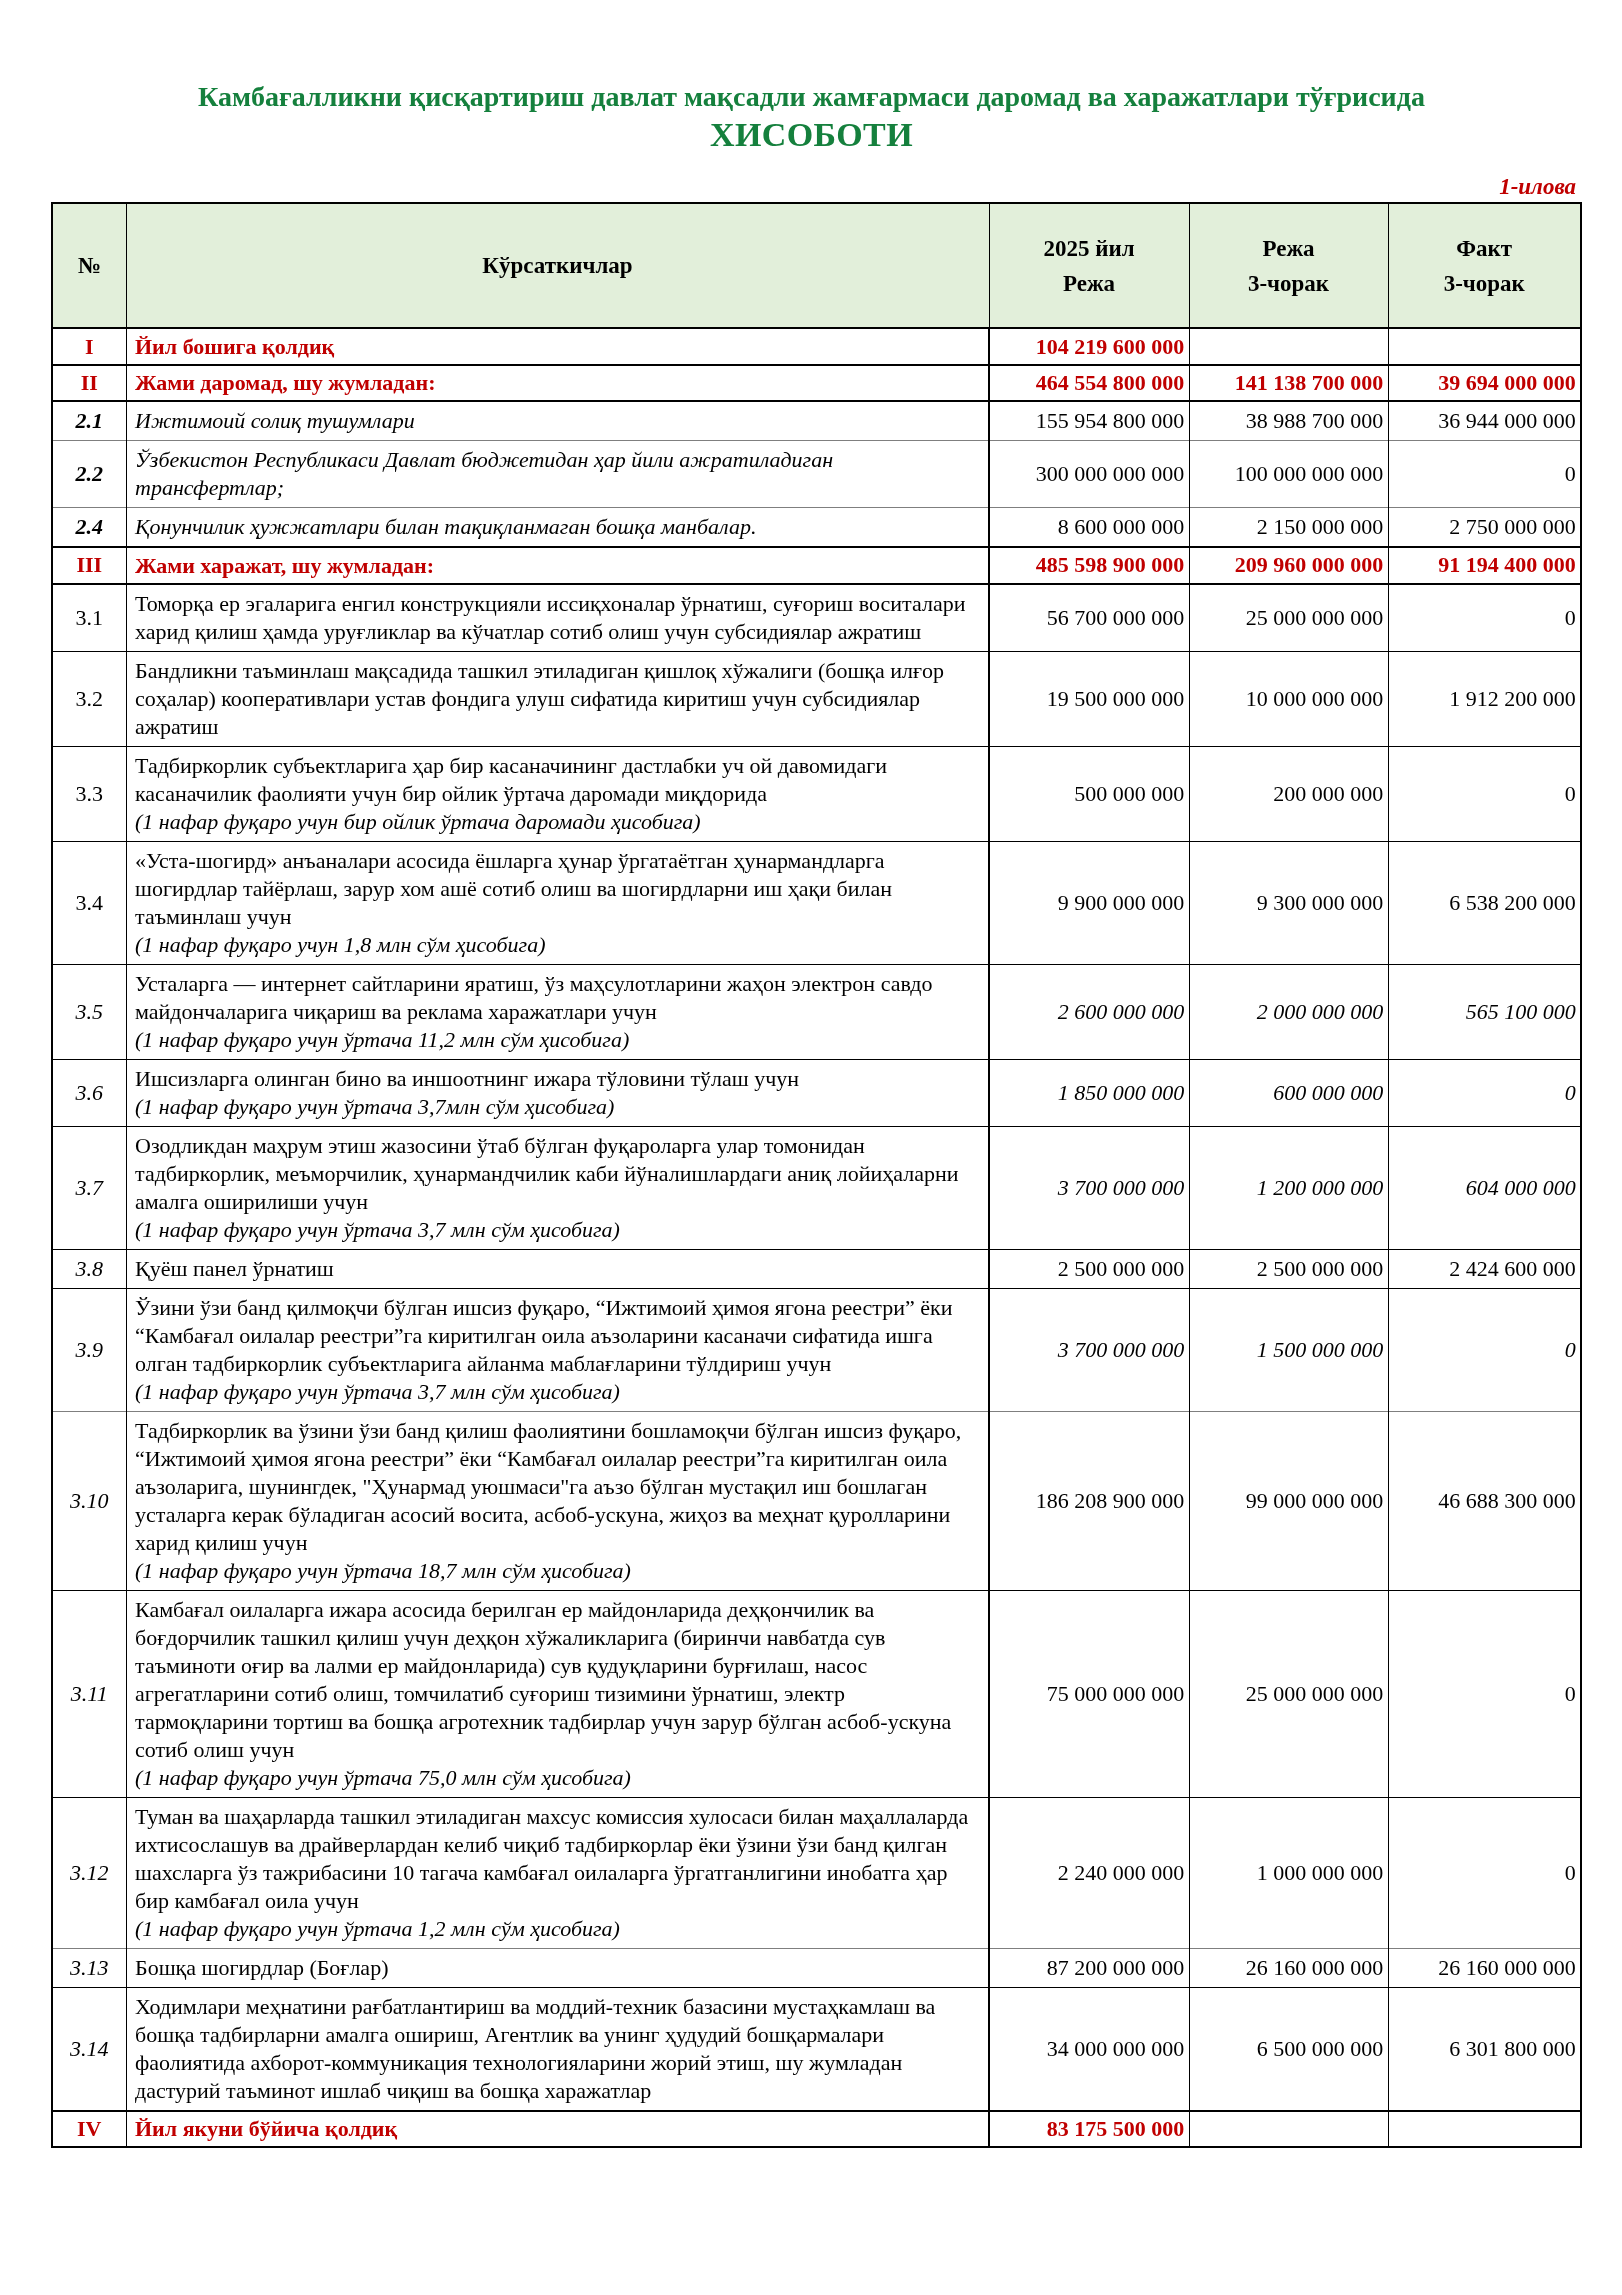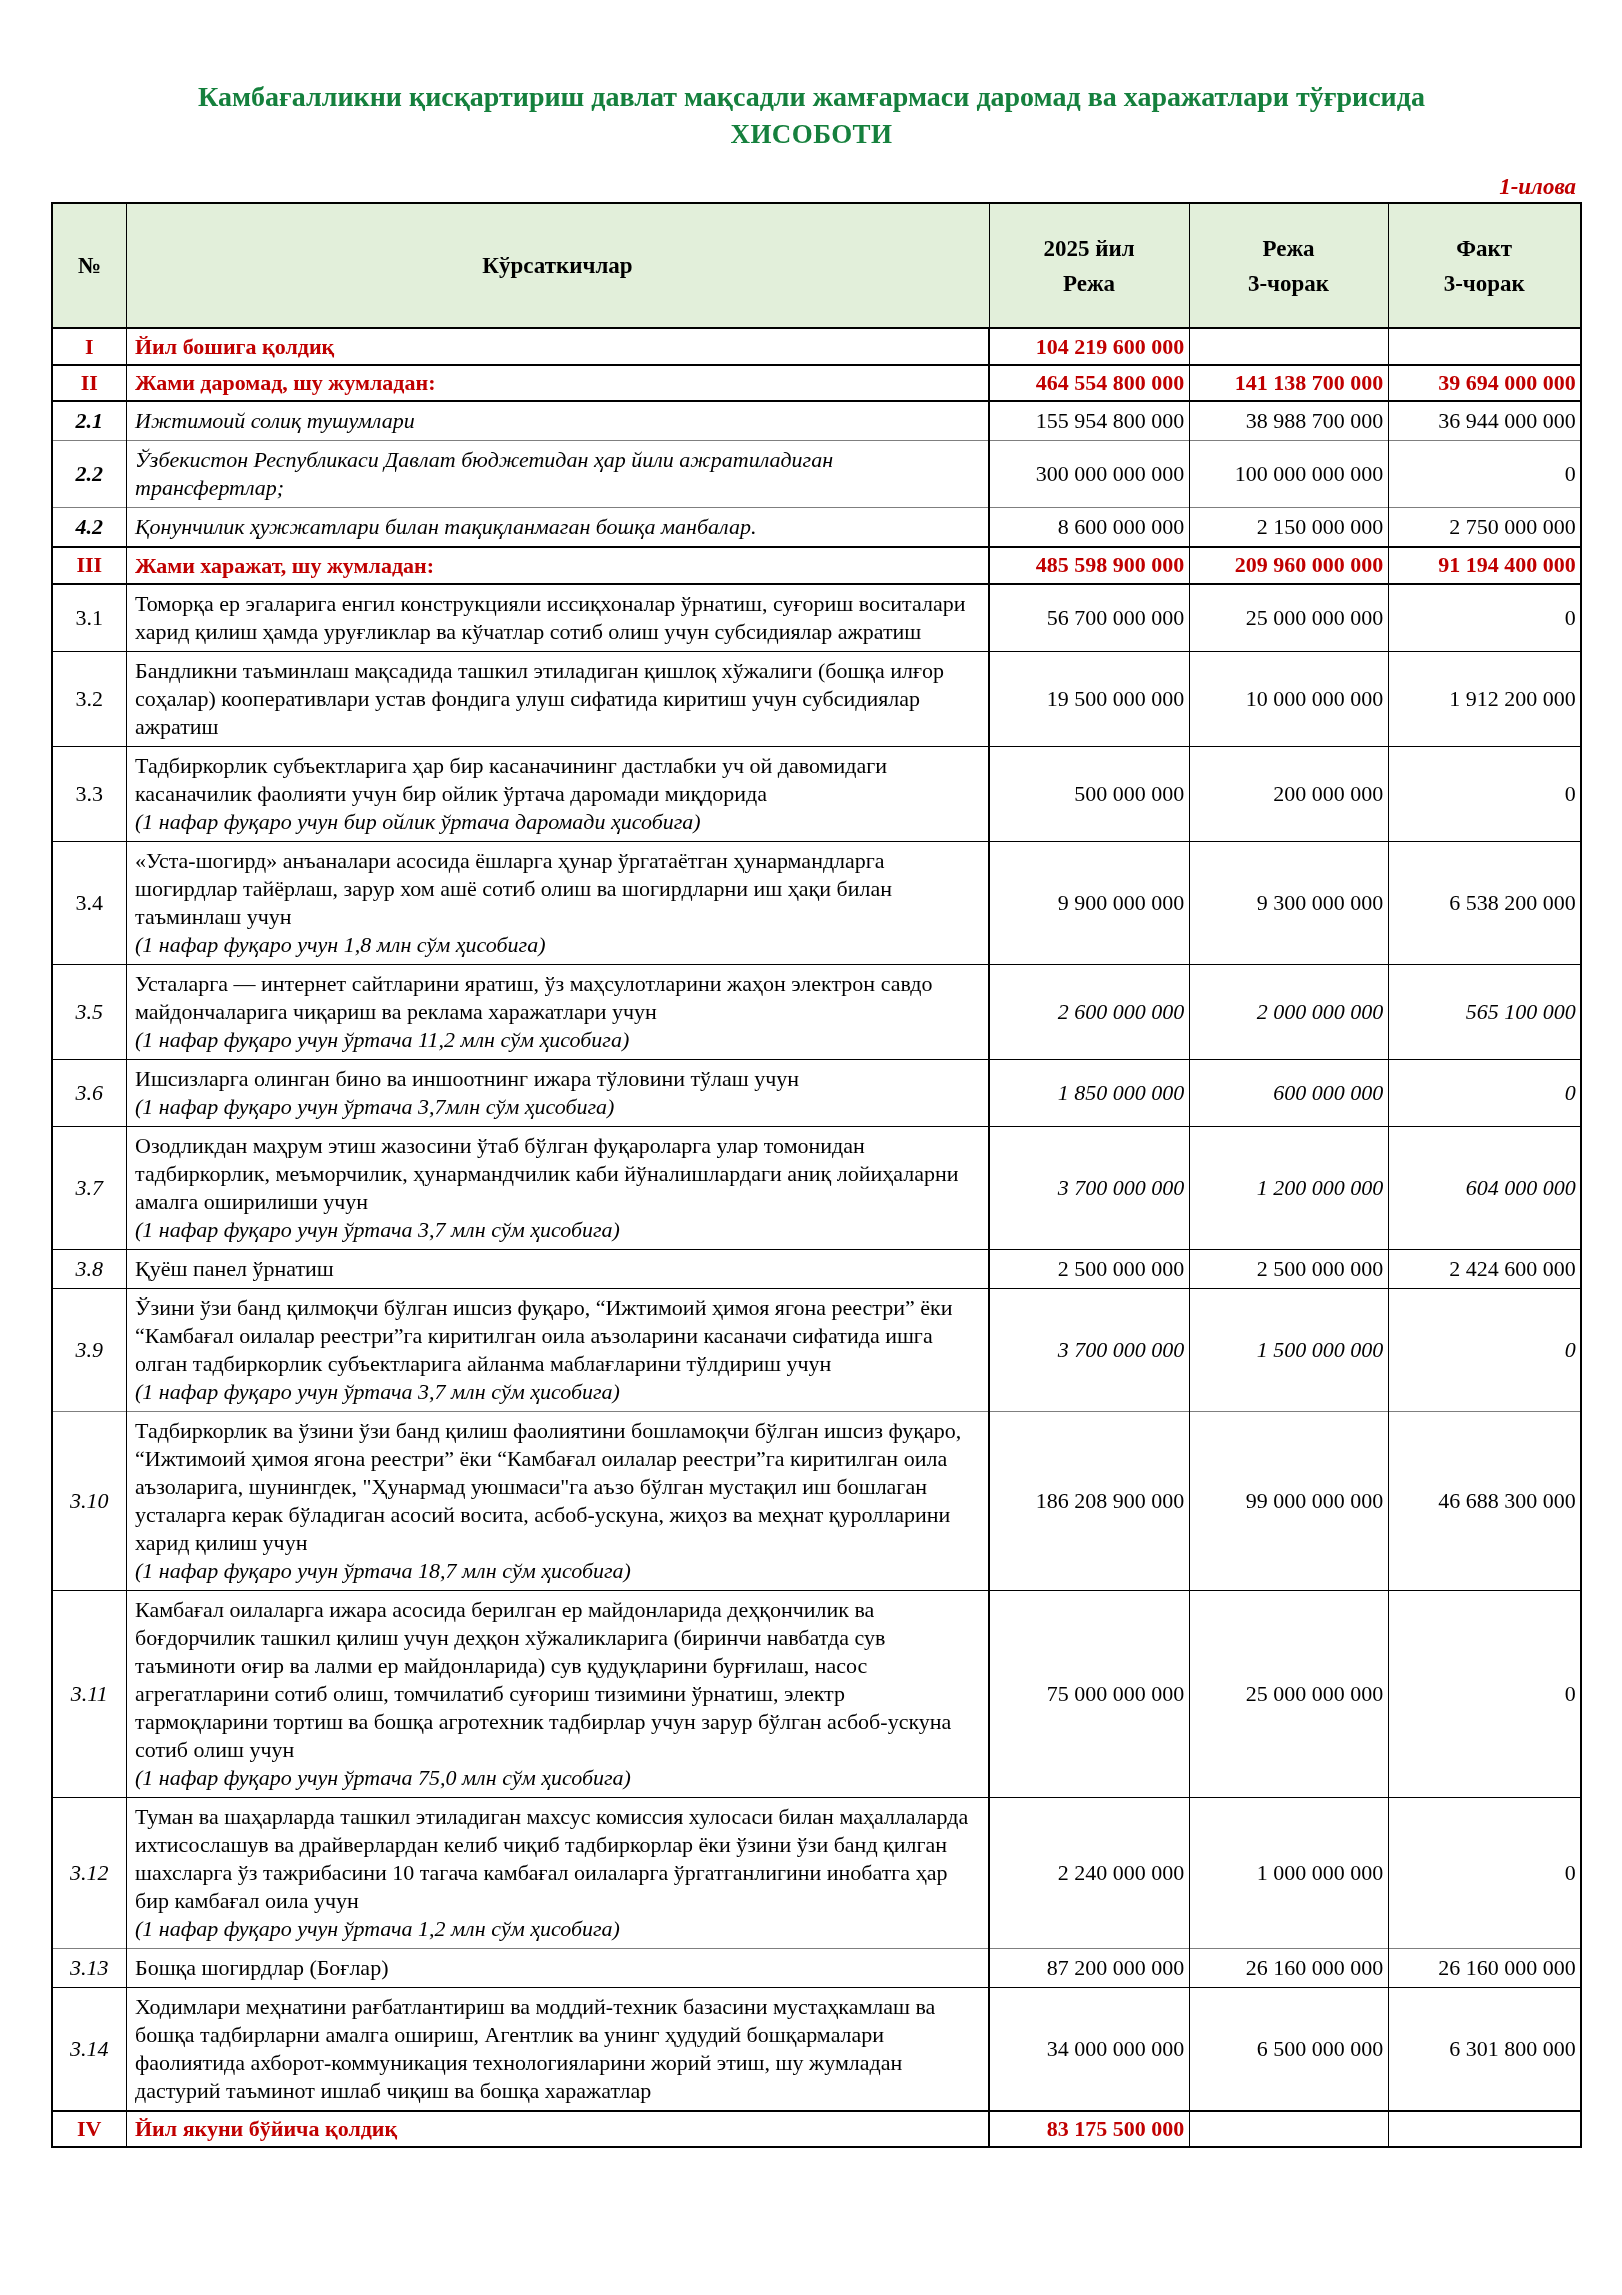--- a/index.html
+++ b/index.html
@@ -7,21 +7,21 @@
     width:1623px;height:2295px;background:#ffffff;overflow:hidden;
     font-family:"Liberation Serif","DejaVu Serif",serif;
     -webkit-font-smoothing:antialiased;
   }
   .page{width:1623px;height:2295px;position:relative;}
 
   
   .title-block{padding-top:78px;text-align:center;color:#15803d;font-weight:bold;}
   .title-line1{font-size:28px;line-height:37px;}
   .title-line2{font-size:28px;line-height:37px;}
-  .title-line3{font-size:27px;line-height:39px;letter-spacing:0.4px;}
+  .title-line3{font-size:34px;line-height:39px;letter-spacing:0.4px;}
 
   
   .table-wrap{width:1530px;margin:0 auto 0 51px;}
   .annex{
     text-align:right;color:#c00000;font-weight:bold;font-style:italic;
     font-size:23px;margin:20px 5px 3.4px 0;line-height:25px;
   }
 
   
   table.report{
@@ -145,21 +145,21 @@
     <td class="no no-bold-italic">2.2</td>
     <td class="ind">
       <span class="it">Ўзбекистон Республикаси Давлат бюджетидан ҳар йили ажратиладиган трансфертлар;</span>
       
     </td>
     <td class="val">300 000 000 000</td>
     <td class="val">100 000 000 000</td>
     <td class="val">0</td>
   </tr>
           <tr class="sep-thin">
-    <td class="no no-bold-italic">4.2</td>
+    <td class="no no-bold-italic">2.4</td>
     <td class="ind">
       <span class="it">Қонунчилик ҳужжатлари билан тақиқланмаган бошқа манбалар.</span>
       
     </td>
     <td class="val">8 600 000 000</td>
     <td class="val">2 150 000 000</td>
     <td class="val">2 750 000 000</td>
   </tr>
           <tr class="sep-thick section">
     <td class="no no-section">III</td>

